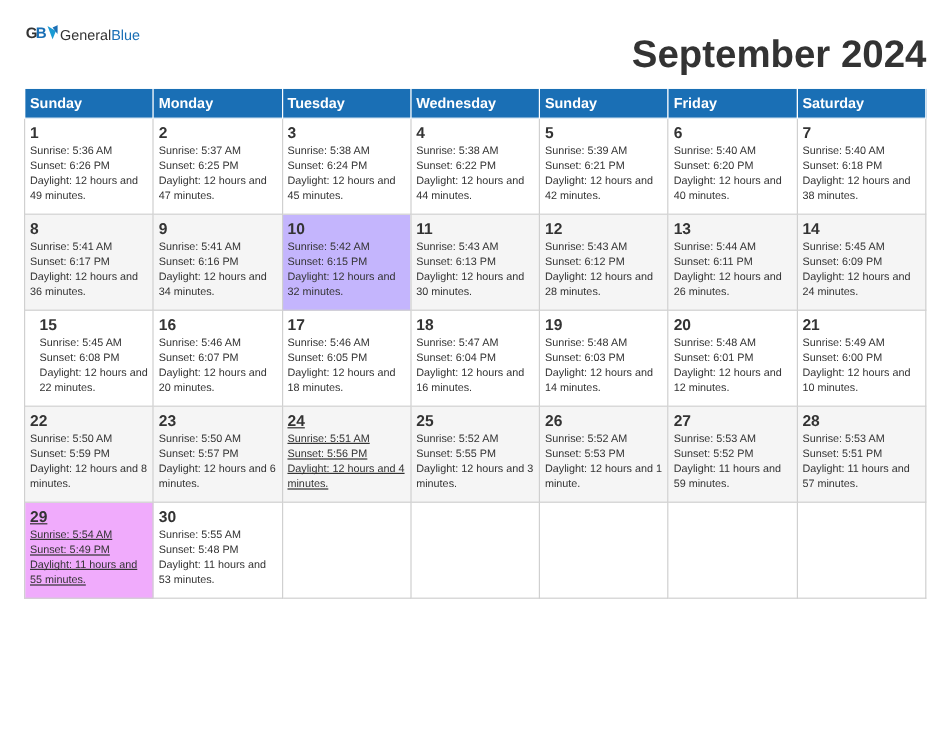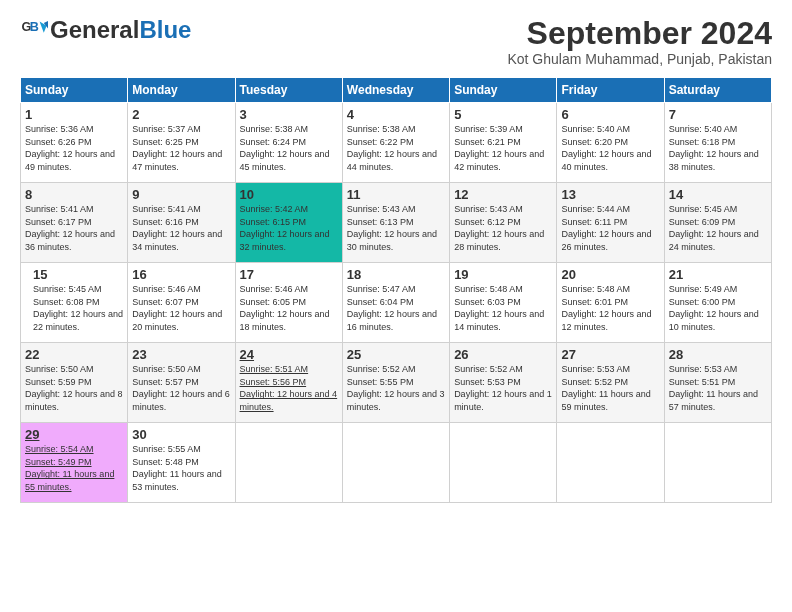--- a/index.html
+++ b/index.html
@@ -20,35 +20,36 @@
       display: flex;
       justify-content: space-between;
       align-items: flex-start;
       margin-bottom: 10px;
     }
     .logo {
       display: flex;
       align-items: center;
     }
     .logo-text {
-      font-size: 24px;
-      font-weight: bold;
+      font-size: 12px;
+      font-weight: normal;
       color: #333;
       line-height: 1.1;
     }
     .logo-text span {
       color: #1a6fb5;
     }
     .logo-icon {
       width: 28px;
       height: 28px;
       margin-right: 2px;
     }
     .title-block {
       text-align: right;
+      margin-top: 12px;
     }
     .month-title {
       font-size: 32px;
       font-weight: bold;
       color: #333;
       line-height: 1.1;
     }
     .location-title {
       font-size: 14px;
       color: #555;
@@ -108,21 +109,20 @@
         <polygon points="34,10 42,6 40,18" fill="#1a6fb5"></polygon>
       </svg>
       <div>
         <div class="logo-text">
           <span style="color:#333">General</span><span style="color:#1a6fb5">Blue</span>
         </div>
       </div>
     </div>
     <div class="title-block">
       <div class="month-title">September 2024</div>
-      <div class="location-title">Kot Ghulam Muhammad, Punjab, Pakistan</div>
     </div>
   </div>
 
   <table class="calendar">
     <thead>
       <tr id="header-row">
       <th>Sunday</th>
           <th>Monday</th>
           <th>Tuesday</th>
           <th>Wednesday</th>
@@ -164,21 +164,21 @@
         </tr>
         <tr>
           <td style="background: rgb(245, 245, 245);">
             <span class="day-num">8</span>
             <div class="cell-info">Sunrise: 5:41 AM<br>Sunset: 6:17 PM<br>Daylight: 12 hours and 36 minutes.</div>
           </td>
           <td style="background: rgb(245, 245, 245);">
             <span class="day-num">9</span>
             <div class="cell-info">Sunrise: 5:41 AM<br>Sunset: 6:16 PM<br>Daylight: 12 hours and 34 minutes.</div>
           </td>
-          <td style="background: #14b8a6; margin-top: 40px;">
+          <td style="background: #c4b5fd; margin-top: 40px;">
             <span class="day-num">10</span>
             <div class="cell-info">Sunrise: 5:42 AM<br>Sunset: 6:15 PM<br>Daylight: 12 hours and 32 minutes.</div>
           </td>
           <td style="background: rgb(245, 245, 245);">
             <span class="day-num">11</span>
             <div class="cell-info">Sunrise: 5:43 AM<br>Sunset: 6:13 PM<br>Daylight: 12 hours and 30 minutes.</div>
           </td>
           <td style="background: rgb(245, 245, 245);">
             <span class="day-num">12</span>
             <div class="cell-info">Sunrise: 5:43 AM<br>Sunset: 6:12 PM<br>Daylight: 12 hours and 28 minutes.</div>

